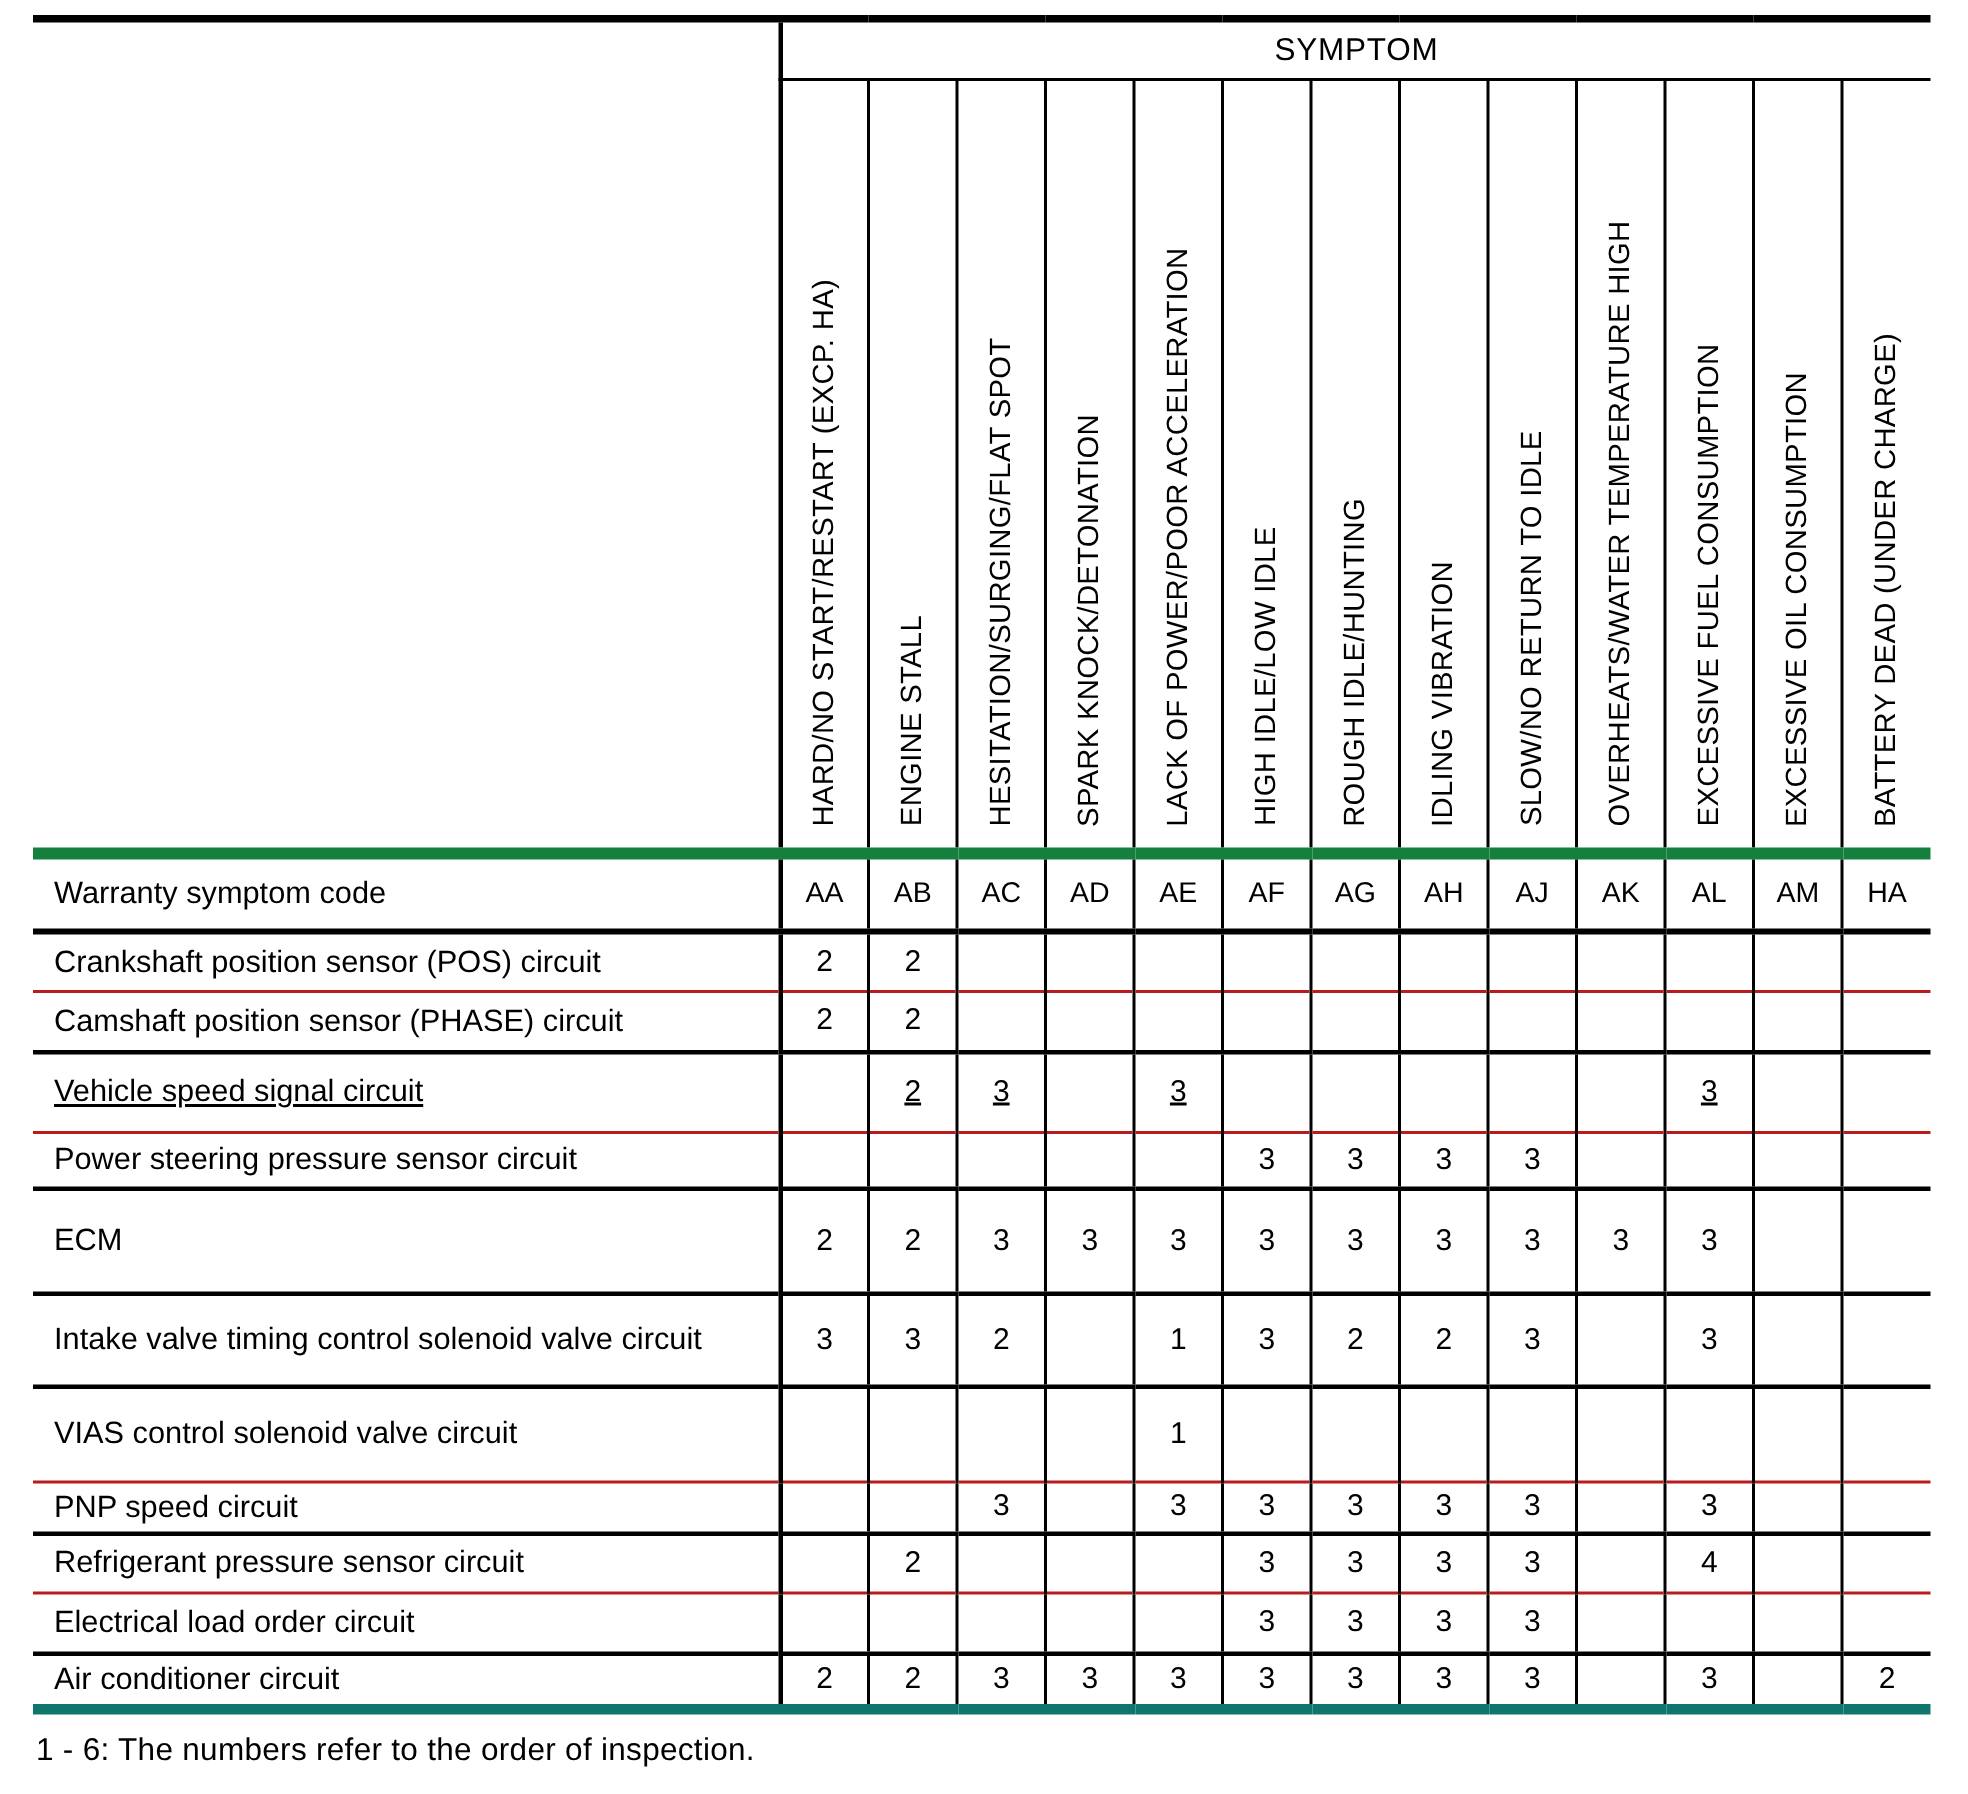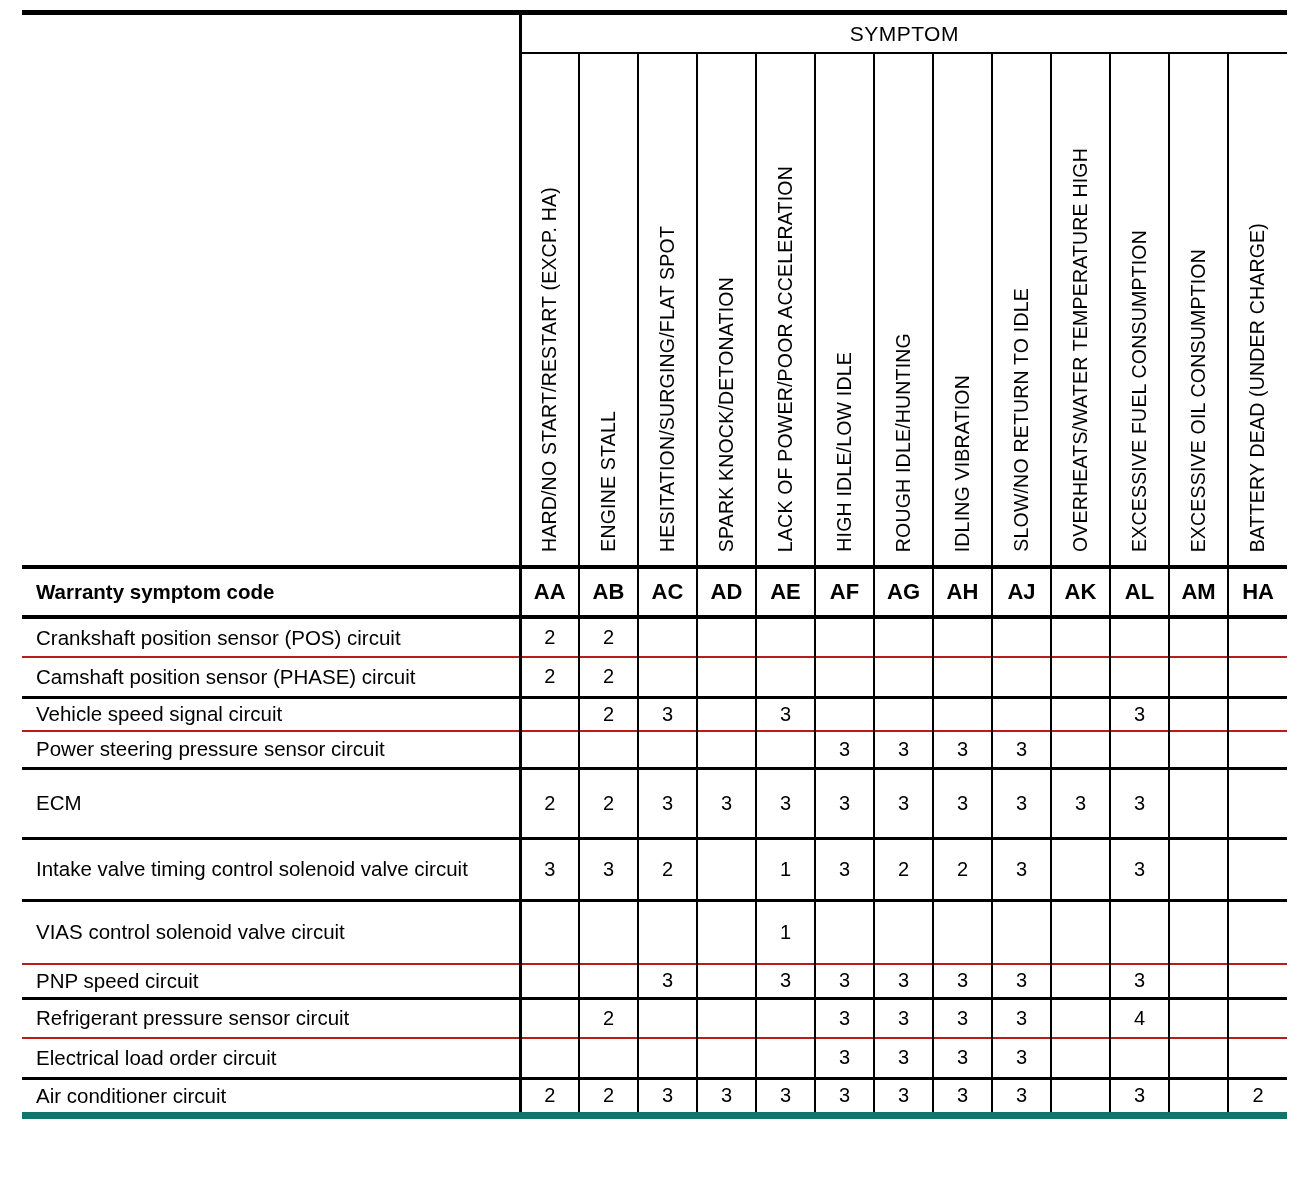--- a/index.html
+++ b/index.html
@@ -50,24 +50,24 @@
     display: inline-block;
     writing-mode: vertical-rl;
     transform: rotate(180deg);
     white-space: nowrap;
     font-size: 19.5px;
     letter-spacing: 0.2px;
     line-height: 1;
   }
 
   
-  #code-row > * { border-top: 4px solid #15803d; border-bottom: 4px solid #000; height: 42px; font-weight: bold; }
+  #code-row > * { border-top: 8px solid #15803d; border-bottom: 4px solid #000; height: 42px; }
   .code {
     text-align: center; vertical-align: middle;
-    font-size: 22px;
+    font-size: 19px;
     border-left: 2px solid #000; border-right: 2px solid #000;
   }
 
   
   .rowlabel {
     text-align: left; vertical-align: middle;
     padding: 2px 30px 2px 14px;
     font-size: 20.5px;
     border-right: 3px solid #000;
     line-height: 1.25;
@@ -86,21 +86,21 @@
   tbody tr.thin  > * { border-top: 2px solid #b91c1c; }
 
   
   tbody tr > *:last-child,
   #code-row > *:last-child,
   tr > .symptom,
   .vert:last-child { border-right: none; }
 
   
   tbody tr { height: 40px; }
-  tbody tr:nth-child(3)  { height: 34px; }
+  tbody tr:nth-child(3)  { height: 54px; text-decoration: underline; }
   tbody tr:nth-child(4)  { height: 37px; }
   tbody tr:nth-child(5)  { height: 70px; }
   tbody tr:nth-child(6)  { height: 62px; }
   tbody tr:nth-child(7)  { height: 64px; }
   tbody tr:nth-child(8)  { height: 34px; }
   tbody tr:nth-child(11) { height: 37px; }
 
   .footnote {
     margin: 11px 0 0 24px;
     font-size: 21px;
@@ -337,13 +337,14 @@
           <td class="val">3</td>
           <td class="val">3</td>
           <td class="val">3</td>
           <td class="val"></td>
           <td class="val">3</td>
           <td class="val"></td>
           <td class="val">2</td>
         </tr>
       </tbody>
   </table>
+  <div class="footnote">1 - 6: The numbers refer to the order of inspection.</div>
 </div>
 
 </body></html>

